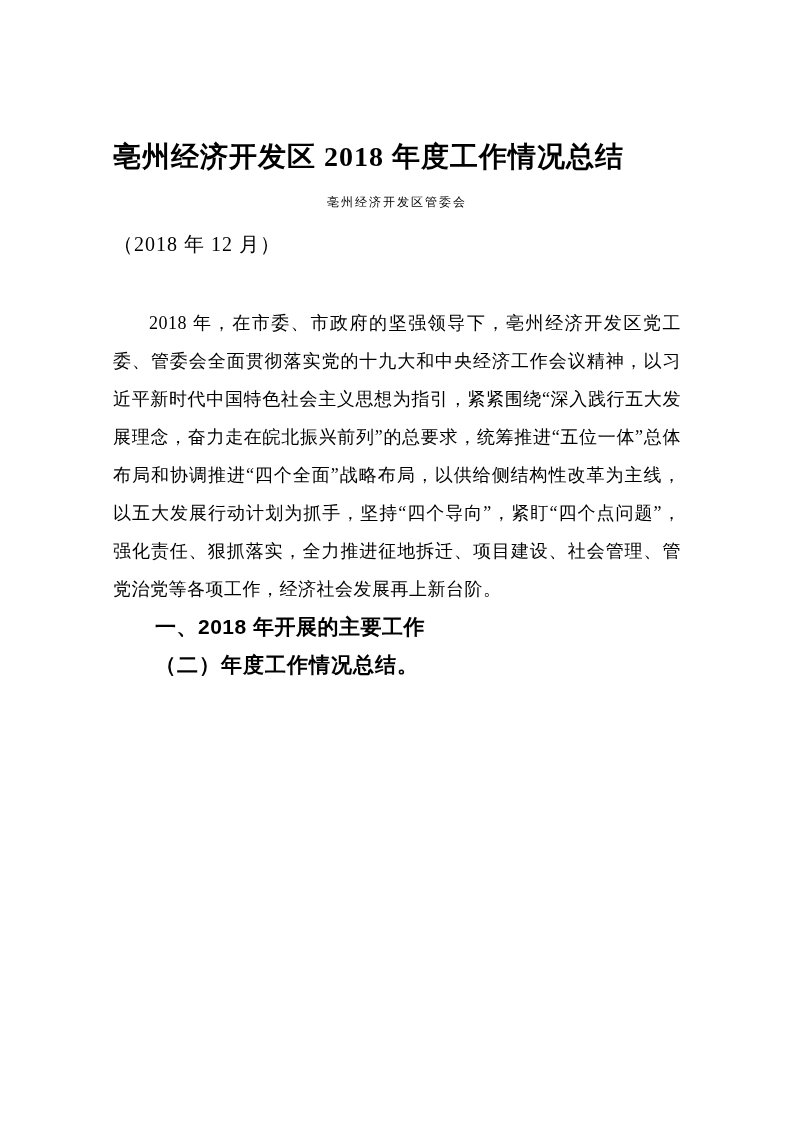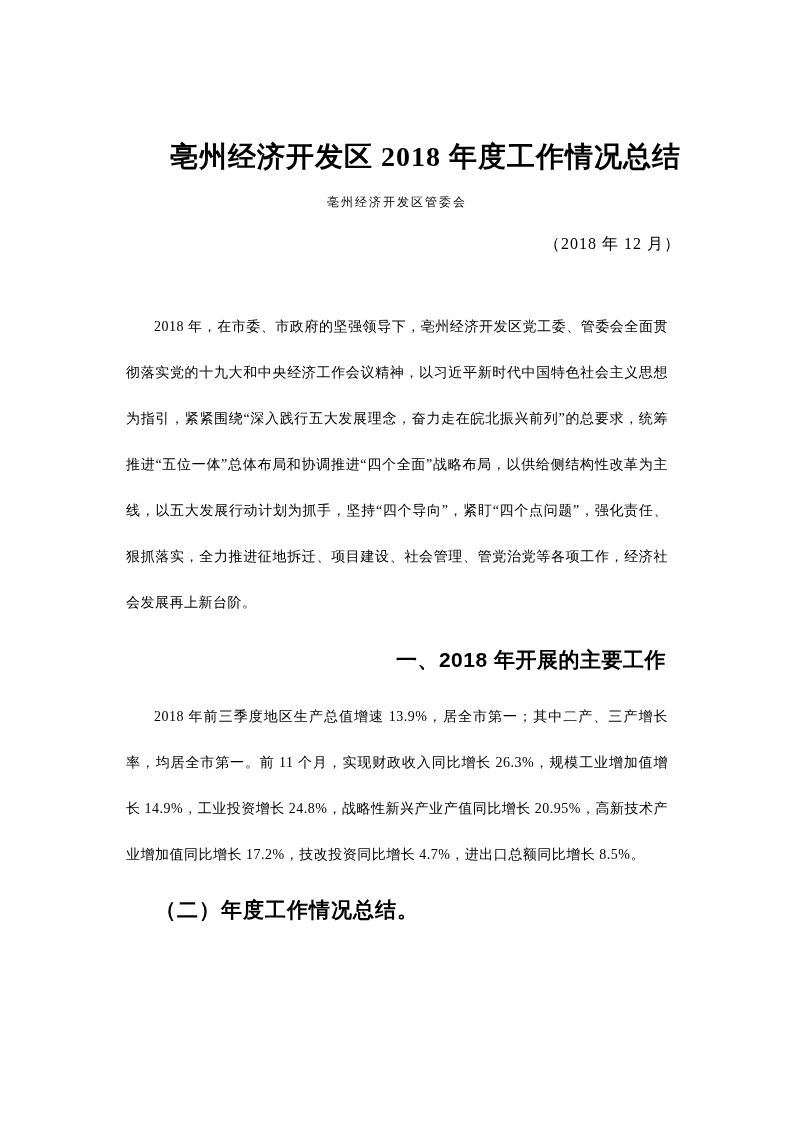--- a/index.html
+++ b/index.html
@@ -16,59 +16,58 @@
     padding: 0 112px 0 113px;
     overflow: hidden;
     color: #000000;
     font-family: "Liberation Serif", "DejaVu Serif", serif;
   }
   .doc-title {
     margin: 136px 0 0 0;
     font-size: 28px;
     line-height: 42px;
     font-weight: bold;
-    text-align: right;
+    text-align: left;
     letter-spacing: 1px;
   }
   .doc-org {
     margin: 6px 0 0 0;
     font-size: 12px;
     line-height: 36px;
     font-weight: normal;
     text-align: center;
     letter-spacing: 2px;
   }
   .doc-date {
     margin: 6px 0 0 0;
-    font-size: 16px;
+    font-size: 20px;
     line-height: 36px;
-    text-align: right;
+    text-align: left;
     letter-spacing: 1px;
   }
   p.body-para {
-    margin: 13px;
-    font-size: 14px;
-    line-height: 46px;
+    margin: 0;
+    font-size: 18px;
+    line-height: 38px;
     text-align: justify;
     text-justify: inter-character;
     text-indent: 2em;
     letter-spacing: 0.5px;
   }
   p.body-para.first {
     margin-top: 42px;
   }
   h2.sec-heading {
-    margin: 15px;
+    margin: 0;
     font-family: "Liberation Sans", "DejaVu Sans", sans-serif;
     font-size: 21px;
     font-weight: bold;
     line-height: 38px;
     text-indent: 2em;
     letter-spacing: 0.5px;
-    text-align: right;
   }
   h3.sub-heading {
     margin: 0;
     font-size: 21px;
     font-weight: bold;
     line-height: 38px;
     text-indent: 2em;
     letter-spacing: 1px;
   }
 </style>
@@ -81,18 +80,17 @@
 
   <div class="doc-org">亳州经济开发区管委会</div>
 
   <div class="doc-date">（2018 年 12 月）</div>
 
   <p class="body-para first">2018 年，在市委、市政府的坚强领导下，亳州经济开发区党工委、管委会全面贯彻落实党的十九大和中央经济工作会议精神，以习近平新时代中国特色社会主义思想为指引，紧紧围绕“深入践行五大发展理念，奋力走在皖北振兴前列”的总要求，统筹推进“五位一体”总体布局和协调推进“四个全面”战略布局，以供给侧结构性改革为主线，以五大发展行动计划为抓手，坚持“四个导向”，紧盯“四个点问题”，强化责任、狠抓落实，全力推进征地拆迁、项目建设、社会管理、管党治党等各项工作，经济社会发展再上新台阶。</p>
 
   <h2 class="sec-heading">一、2018 年开展的主要工作</h2>
 
 
-  <p class="body-para">2018 年前三季度地区生产总值增速 13.9%，居全市第一；其中二产、三产增长率，均居全市第一。前 11 个月，实现财政收入同比增长 26.3%，规模工业增加值增长 14.9%，工业投资增长 24.8%，战略性新兴产业产值同比增长 20.95%，高新技术产业增加值同比增长 17.2%，技改投资同比增长 4.7%，进出口总额同比增长 8.5%。</p>
 
   <h3 class="sub-heading">（二）年度工作情况总结。</h3>
 
 
 </div>
 
 </body></html>

